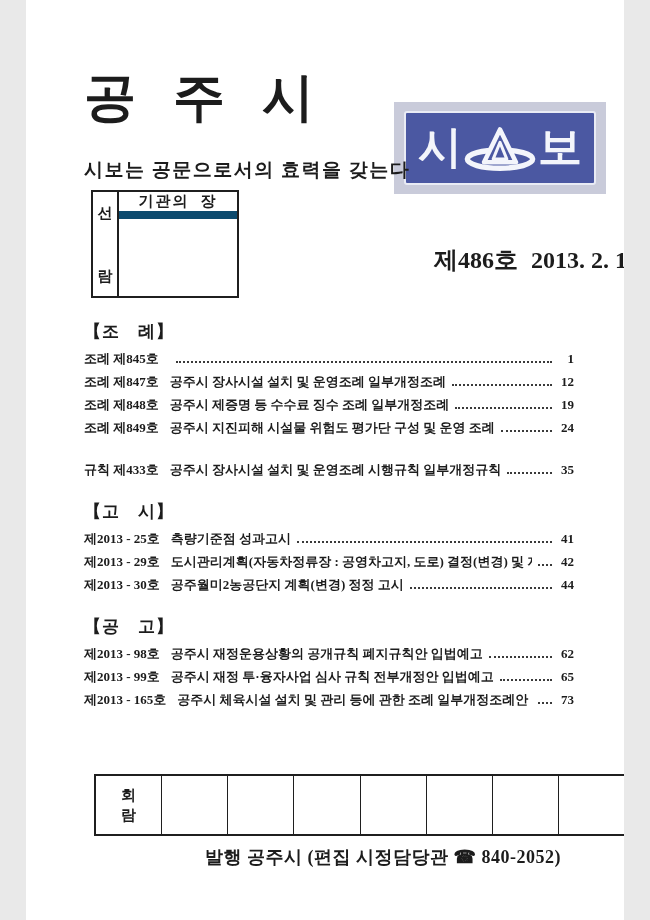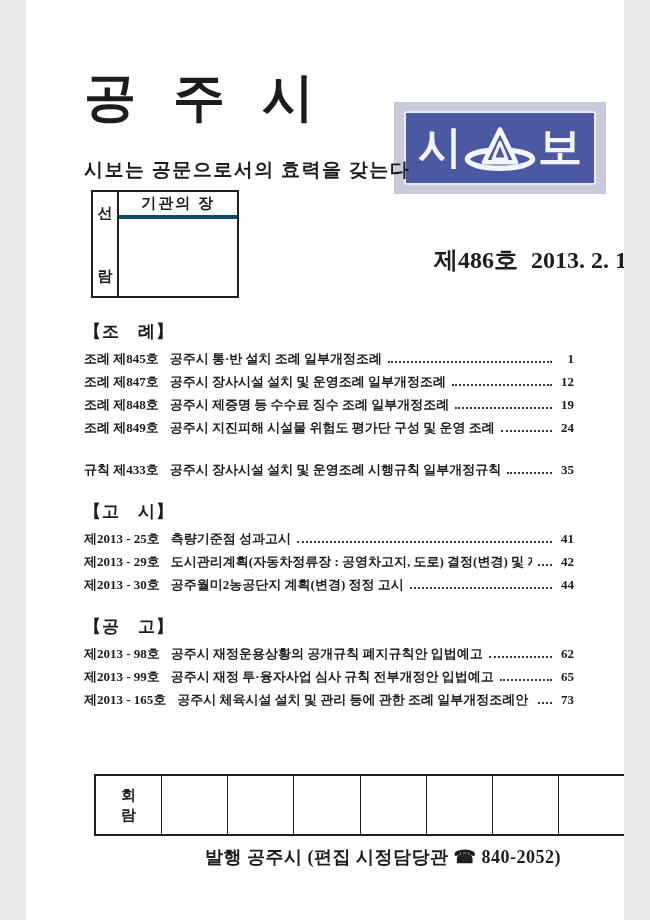--- a/index.html
+++ b/index.html
@@ -22,23 +22,23 @@
     position:absolute; left:65px; top:190px; width:148px; height:108px;
     border:2px solid #1f1f1f; box-sizing:border-box; display:flex; background:#fff;
   }
   .rt-left {
     width:26px; border-right:2px solid #1f1f1f; box-sizing:border-box;
     display:flex; flex-direction:column; justify-content:space-between;
     align-items:center; padding:12px 0 10px; font-size:15px;
   }
   .rt-right { flex:1; display:flex; flex-direction:column; }
   .rt-header {
-    height:27px; border-bottom:4px solid #0c4a6e; box-sizing:border-box;
+    height:27px; border-bottom:8px solid #0c4a6e; box-sizing:border-box;
     display:flex; align-items:center; justify-content:center;
-    font-size:15px; letter-spacing:2px;
+    font-size:15px; letter-spacing:2px;font-family:Liberation Mono, monospace;
   }
   .rt-body { flex:1; }
   
   .logo-frame {
     position:absolute; left:368px; top:102px; width:212px; height:92px;
     background:#c9cbda; box-sizing:border-box; padding:9px 10px; display:flex;
   }
   .logo-inner {
     flex:1; background:#4b58a2; border:2px solid #e9ebf4; border-radius:3px;
     display:flex; align-items:center; justify-content:space-between;
@@ -120,21 +120,20 @@
   <div class="issue-line">
     <span>제486호</span><span class="issue-date">2013. 2. 15.(금)</span>
   </div>
 
   <div class="toc">
 
     <div class="section">
       <div class="section-header">【조　례】</div>
       <div class="row">
         <span class="row-no">조례 제845호</span>
-        <span class="row-title">공주시 통·반 설치 조례 일부개정조례</span>
         <span class="leader"></span>
         <span class="row-page">1</span>
       </div>
       <div class="row">
         <span class="row-no">조례 제847호</span>
         <span class="row-title">공주시 장사시설 설치 및 운영조례 일부개정조례</span>
         <span class="leader"></span>
         <span class="row-page">12</span>
       </div>
       <div class="row">

